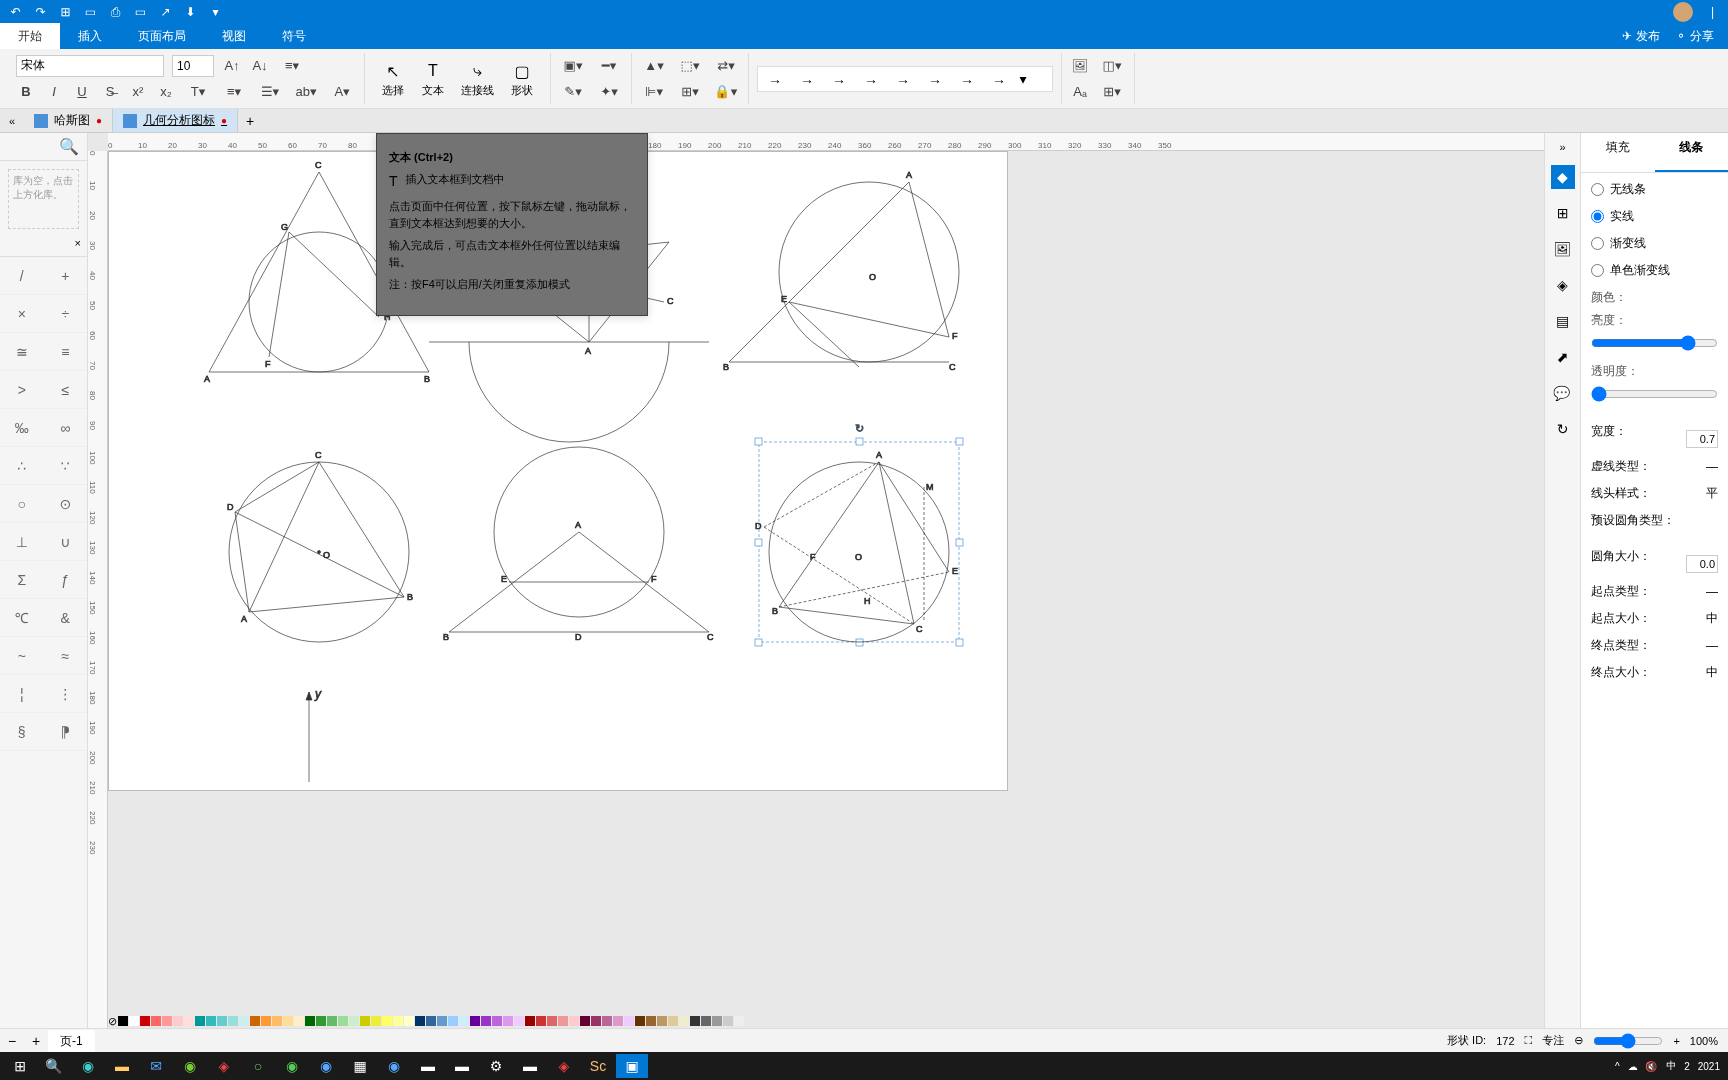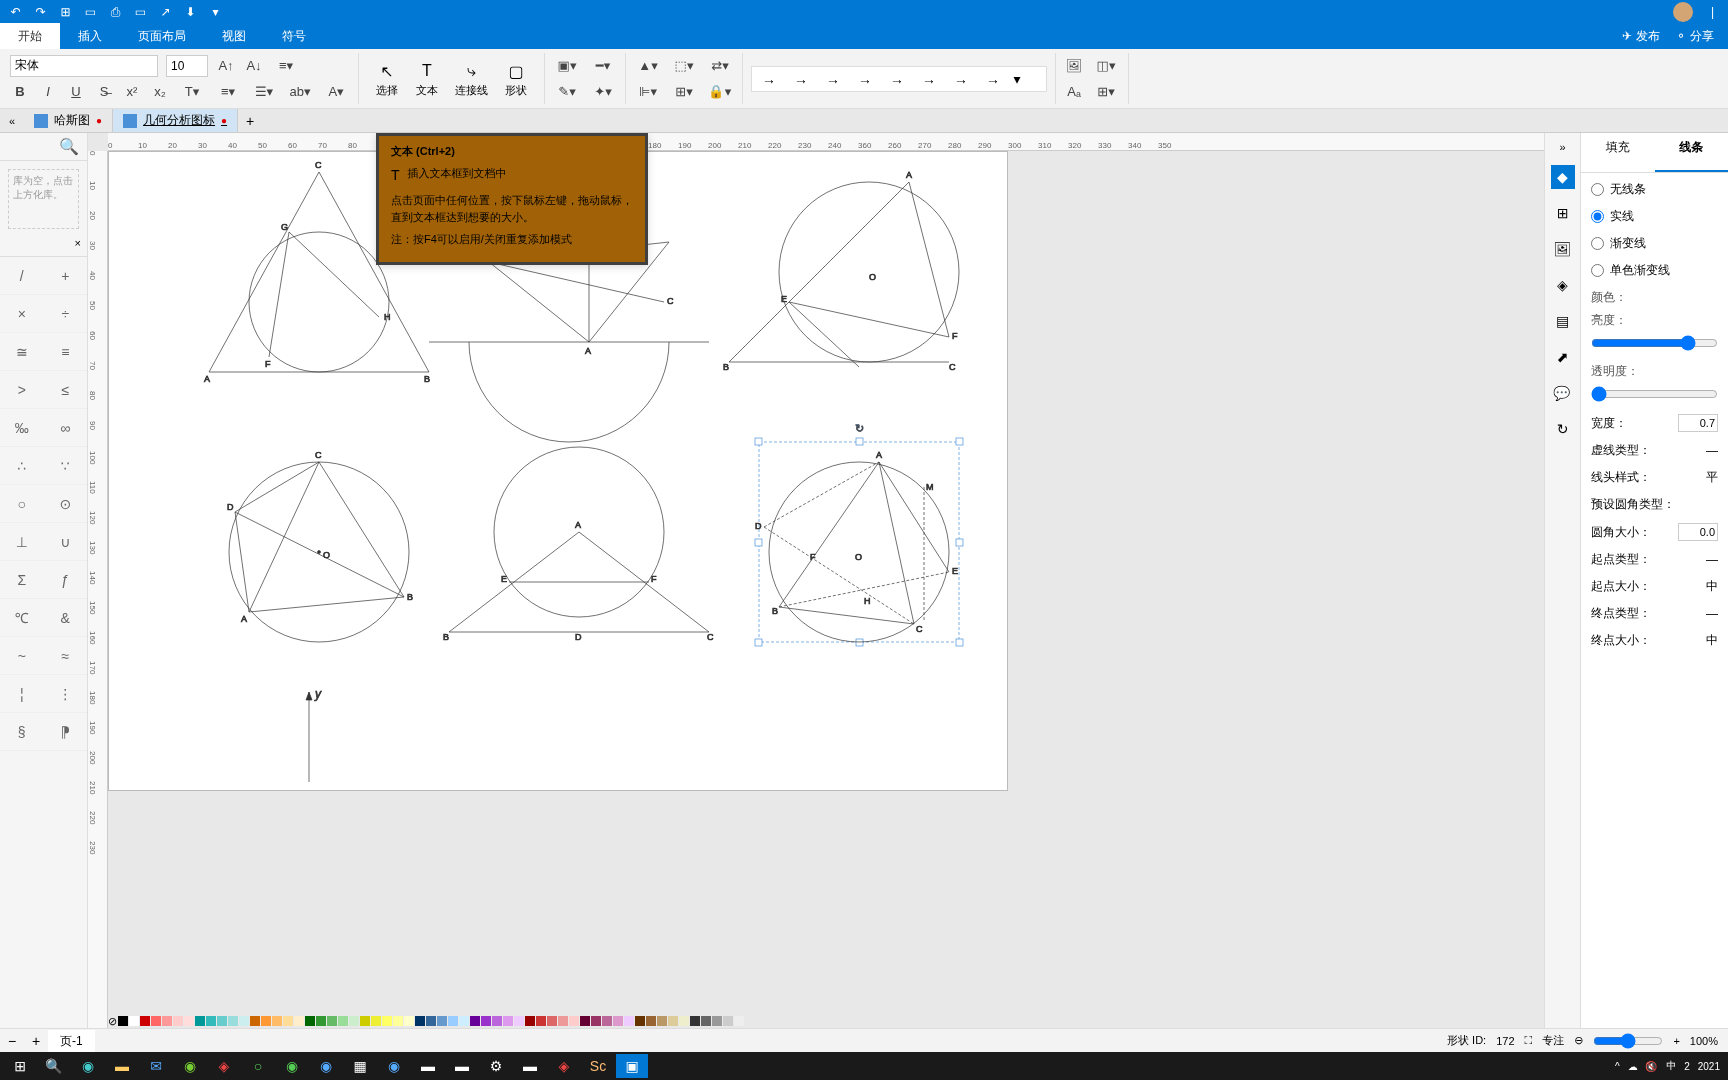--- a/index.html
+++ b/index.html
@@ -13,21 +13,21 @@
 .avatar { width: 20px; height: 20px; border-radius: 50%; background: #d4a574; }
 
 
 .menubar { height: 26px; background: #0078d4; display: flex; align-items: center; }
 .menu-item { padding: 0 18px; color: #fff; font-size: 12px; height: 26px; display: flex; align-items: center; cursor: pointer; }
 .menu-item.active { background: #fff; color: #333; }
 .menubar-right { margin-left: auto; display: flex; gap: 4px; padding-right: 8px; }
 .share-btn { color: #fff; font-size: 12px; display: flex; align-items: center; gap: 4px; cursor: pointer; padding: 0 6px; }
 
 
-.ribbon { height: 60px; background: #f3f3f3; border-bottom: 1px solid #ddd; display: flex; padding: 4px 2px; }
+.ribbon { height: 60px; background: #f3f3f3; border-bottom: 1px solid #ddd; display: flex; padding: 4px 8px; }
 .ribbon-group { display: flex; flex-direction: column; padding: 0 8px; border-right: 1px solid #ddd; }
 .ribbon-row { display: flex; gap: 8px; align-items: center; height: 26px; }
 .font-select { width: 148px; height: 22px; border: 1px solid #ccc; font-size: 12px; padding: 0 4px; background: #fff; }
 .size-select { width: 42px; height: 22px; border: 1px solid #ccc; font-size: 12px; padding: 0 4px; background: #fff; }
 .rb-btn { width: 20px; height: 20px; display: flex; align-items: center; justify-content: center; font-size: 13px; cursor: pointer; color: #444; }
 .rb-btn.dd { width: 28px; }
 .tool-btn { display: flex; flex-direction: column; align-items: center; padding: 2px 8px; cursor: pointer; font-size: 11px; }
 .tool-icon { width: 24px; height: 24px; display: flex; align-items: center; justify-content: center; font-size: 16px; }
 .arrow-gallery { display: flex; flex-wrap: wrap; width: 296px; gap: 2px; padding: 2px; border: 1px solid #ddd; background: #fff; }
 .arrow-item { width: 30px; height: 20px; display: flex; align-items: center; justify-content: center; cursor: pointer; font-size: 14px; }
@@ -57,21 +57,21 @@
 .ruler-h { position: absolute; top: 0; left: 20px; right: 0; height: 18px; background: #f8f8f8; border-bottom: 1px solid #ccc; font-size: 8px; display:flex; align-items:flex-end; }
 .ruler-h span { display:inline-block; width: 30px; text-align:left; color:#666; }
 .ruler-v { position: absolute; top: 18px; left: 0; width: 20px; bottom: 0; background: #f8f8f8; border-right: 1px solid #ccc; font-size: 8px; }
 .ruler-v span { display:block; height: 30px; color:#666; writing-mode: vertical-rl; }
 .canvas-bg { position: absolute; top: 18px; left: 20px; right: 0; bottom: 14px; background: #e8e8e8; }
 .page { position: absolute; top: 0; left: 0; width: 900px; height: 640px; background: #fff; border: 1px solid #bbb; }
 .color-strip { position: absolute; bottom: 0; left: 20px; right: 0; height: 14px; display: flex; gap: 1px; align-items: center; }
 .color-sw { width: 10px; height: 10px; cursor: pointer; }
 
 
-.tooltip { position: absolute; top: 0; left: 288px; width: 272px; background: #a16207; border: 3px solid #404040; box-shadow: 0 2px 8px rgba(0,0,0,0.15); padding: 8px 12px; font-size: 11px; z-index: 100; }
+.tooltip { position: absolute; top: 0; left: 288px; width: 272px; background: #737373; border: 1px solid #404040; box-shadow: 0 2px 8px rgba(0,0,0,0.15); padding: 16px 12px; font-size: 11px; z-index: 100; }
 .tooltip-title { font-weight: bold; margin-bottom: 6px; }
 .tooltip-row { display: flex; gap: 8px; margin-bottom: 6px; line-height: 1.5; }
 .tooltip-ico { font-size: 14px; }
 
 
 .right-dock { width: 36px; background: #f5f5f5; border-left: 1px solid #ddd; display: flex; flex-direction: column; align-items: center; gap: 12px; padding-top: 8px; }
 .dock-btn { width: 24px; height: 24px; display: flex; align-items: center; justify-content: center; cursor: pointer; font-size: 14px; }
 .dock-btn.active { background: #0078d4; color: #fff; }
 .dock-ctrl { width: 20px; text-align:center; font-size:11px; cursor:pointer; }
 
@@ -79,21 +79,21 @@
 .right-sidebar { width: 148px; background: #fff; border-left: 1px solid #ddd; overflow-y: auto; }
 .rs-tabs { display: flex; height: 40px; border-bottom: 1px solid #ddd; }
 .rs-tab { flex: 1; text-align: center; font-size: 12px; line-height: 28px; cursor: pointer; }
 .rs-tab.active { border-bottom: 2px solid #0078d4; font-weight: bold; }
 .rs-section { padding: 8px 10px; font-size: 12px; }
 .rs-radio { display: flex; align-items: center; gap: 6px; margin-bottom: 10px; cursor: pointer; }
 .rs-radio input { margin: 0; }
 .rs-label { margin-bottom: 6px; color: #555; }
 .rs-slider { width: 100%; margin-bottom: 12px; }
 .rs-row { display: flex; justify-content: space-between; align-items: center; margin-bottom: 10px; }
-.rs-input { width: 40px; height: 18px; border: 1px solid #ccc; font-size: 11px; text-align: right; padding-right: 2px; }
+.rs-input { width: 32px; height: 18px; border: 1px solid #ccc; font-size: 11px; text-align: right; padding-right: 2px; margin-top: 16px; }
 
 
 .page-tabs { height: 24px; background: #f3f3f3; border-top: 1px solid #ddd; display: flex; align-items: center; }
 .pt-btn { width: 24px; text-align: center; font-size: 14px; cursor: pointer; }
 .pt-tab { padding: 0 12px; font-size: 12px; background: #fff; height: 22px; line-height: 22px; cursor: pointer; }
 .pt-right { margin-left: auto; display: flex; align-items: center; gap: 10px; padding-right: 10px; font-size: 11px; }
 .zoom-slider { width: 70px; }
 
 
 .taskbar { height: 28px; background: #1a1a1a; display: flex; align-items: center; padding: 0 4px; gap: 2px; }
@@ -462,20 +462,23 @@
     </div>
 
     <div class="tooltip">
       <div class="tooltip-title">文本 (Ctrl+2)</div>
       <div class="tooltip-row">
           <span class="tooltip-ico">T</span>
           <span>插入文本框到文档中</span>
         </div>
       <div class="tooltip-row">
           <span>点击页面中任何位置，按下鼠标左键，拖动鼠标，直到文本框达到想要的大小。</span>
+        </div>
+      <div class="tooltip-row">
+          <span>输入完成后，可点击文本框外任何位置以结束编辑。</span>
         </div>
       <div class="tooltip-row">
           <span>注：按F4可以启用/关闭重复添加模式</span>
         </div>
     </div>
     <div class="color-strip" id="colorstrip">
       <span style="font-size:11px">⊘</span>
     <div class="color-sw" style="background: rgb(0, 0, 0);"></div>
         <div class="color-sw" style="background: rgb(255, 255, 255);"></div>
         <div class="color-sw" style="background: rgb(204, 0, 0);"></div>

